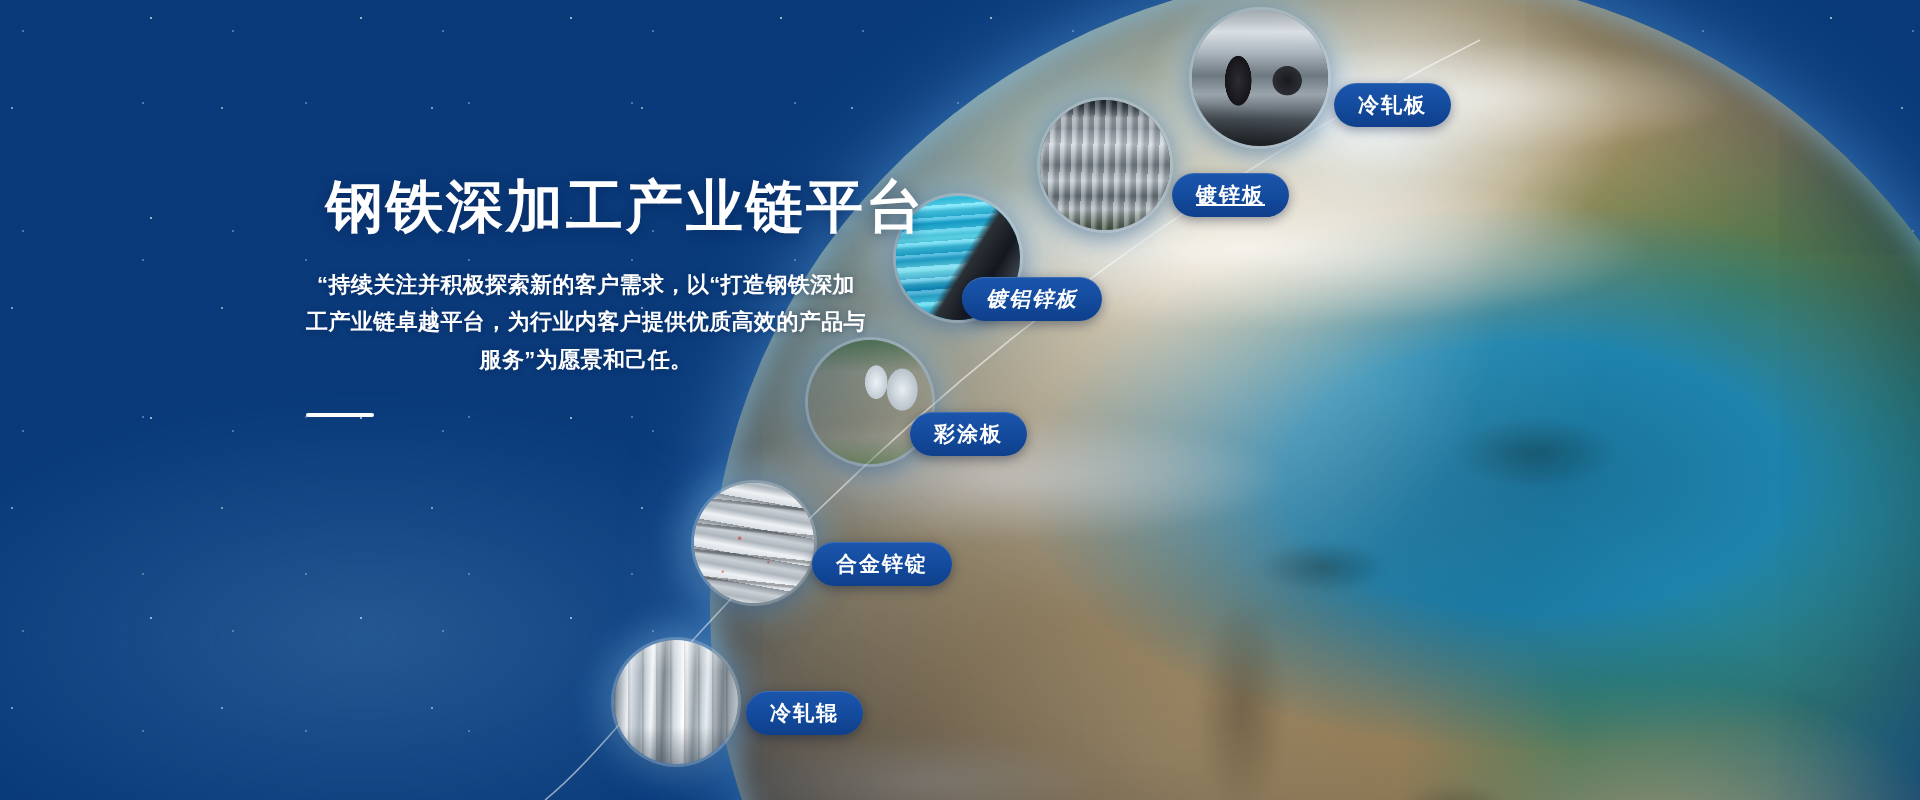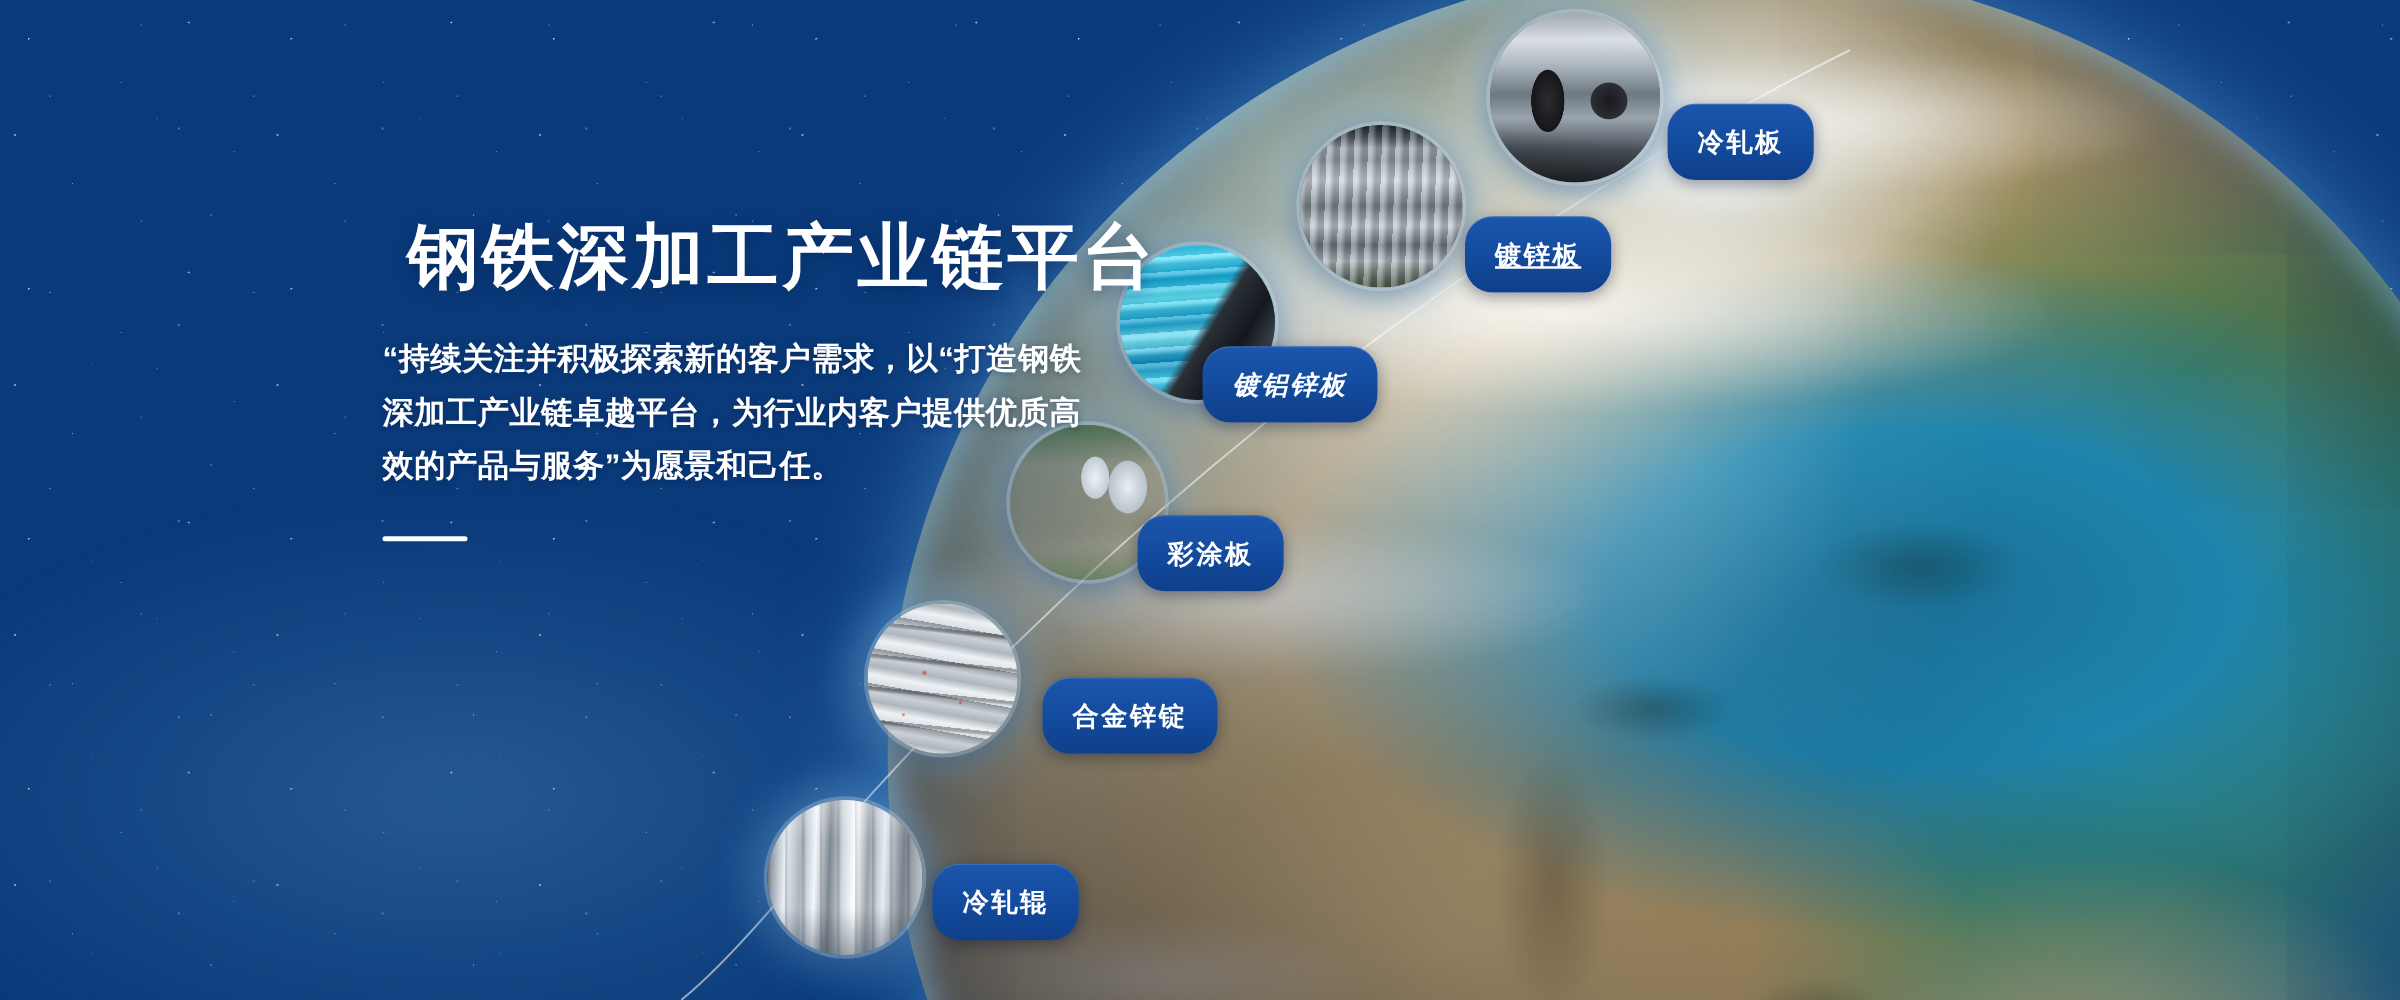--- a/index.html
+++ b/index.html
@@ -179,36 +179,36 @@
     content:""; position:absolute; inset:0;
     background:
       linear-gradient(180deg, rgba(255,255,255,.30) 0%, rgba(255,255,255,0) 26%),
       linear-gradient(0deg, rgba(30,45,60,.40) 0%, rgba(0,0,0,0) 30%),
       repeating-linear-gradient(90deg, rgba(0,0,0,.14) 0px, rgba(0,0,0,.14) 1px, rgba(255,255,255,0) 3px, rgba(255,255,255,0) 14px);
   }
 
   
   .pill{
     position:absolute; display:flex; align-items:center; justify-content:center;
-    height:61px; padding:0 24px; border-radius:22px;
+    height:44px; padding:0 24px; border-radius:22px;
     background:linear-gradient(180deg,#1b56ad 0%, #134a9c 55%, #0e3f8b 100%);
     color:#fff; font-size:21px; font-weight:700; letter-spacing:2px; white-space:nowrap;
     box-shadow:0 3px 12px rgba(0,14,50,.40), inset 0 1px 0 rgba(255,255,255,.14);
   }
 
   
   .copy{ position:absolute; left:306px; top:176px; width:620px; }
   .title{
     font-size:57px; font-weight:700; color:#fff; letter-spacing:3px; line-height:1.08;
     text-shadow:0 2px 14px rgba(0,25,70,.45);
     text-align:right;
   }
   .subtitle{
-    margin-top:28px; font-size:25px; font-weight:700; color:#fff; line-height:1.72;
-    letter-spacing:.4px; text-shadow:0 1px 6px rgba(0,25,70,.45); width:560px;
+    margin-top:28px; font-size:22px; font-weight:700; color:#fff; line-height:1.72;
+    letter-spacing:.4px; text-shadow:0 1px 6px rgba(0,25,70,.45); width:560px;text-align:center;
   }
   .rule{ margin-top:34px; width:68px; height:4px; background:#fff; border-radius:2px; }
 </style>
 </head>
 <body>
 
 <div id="banner">
 
   <div class="stars"></div>
   <div class="stars s2"></div>
@@ -253,21 +253,21 @@
     <div class="thumb" style="left:808px; top:340px; width:124px; height:124px;">
       <div class="img orange"></div>
     </div>
     <div class="pill" style="left:910px; top:412px;">彩涂板</div>
   </div>
 
   <div class="node">
     <div class="thumb" style="left:694px; top:483px; width:120px; height:120px;">
       <div class="img ingots"></div>
     </div>
-    <div class="pill" style="left:834px; top:542px;">合金锌锭</div>
+    <div class="pill" style="left:812px; top:542px;">合金锌锭</div>
   </div>
 
   <div class="node">
     <div class="thumb" style="left:614px; top:640px; width:124px; height:124px;">
       <div class="img rolls"></div>
     </div>
     <div class="pill" style="left:746px; top:691px;">冷轧辊</div>
   </div>
 
   <div class="copy">

